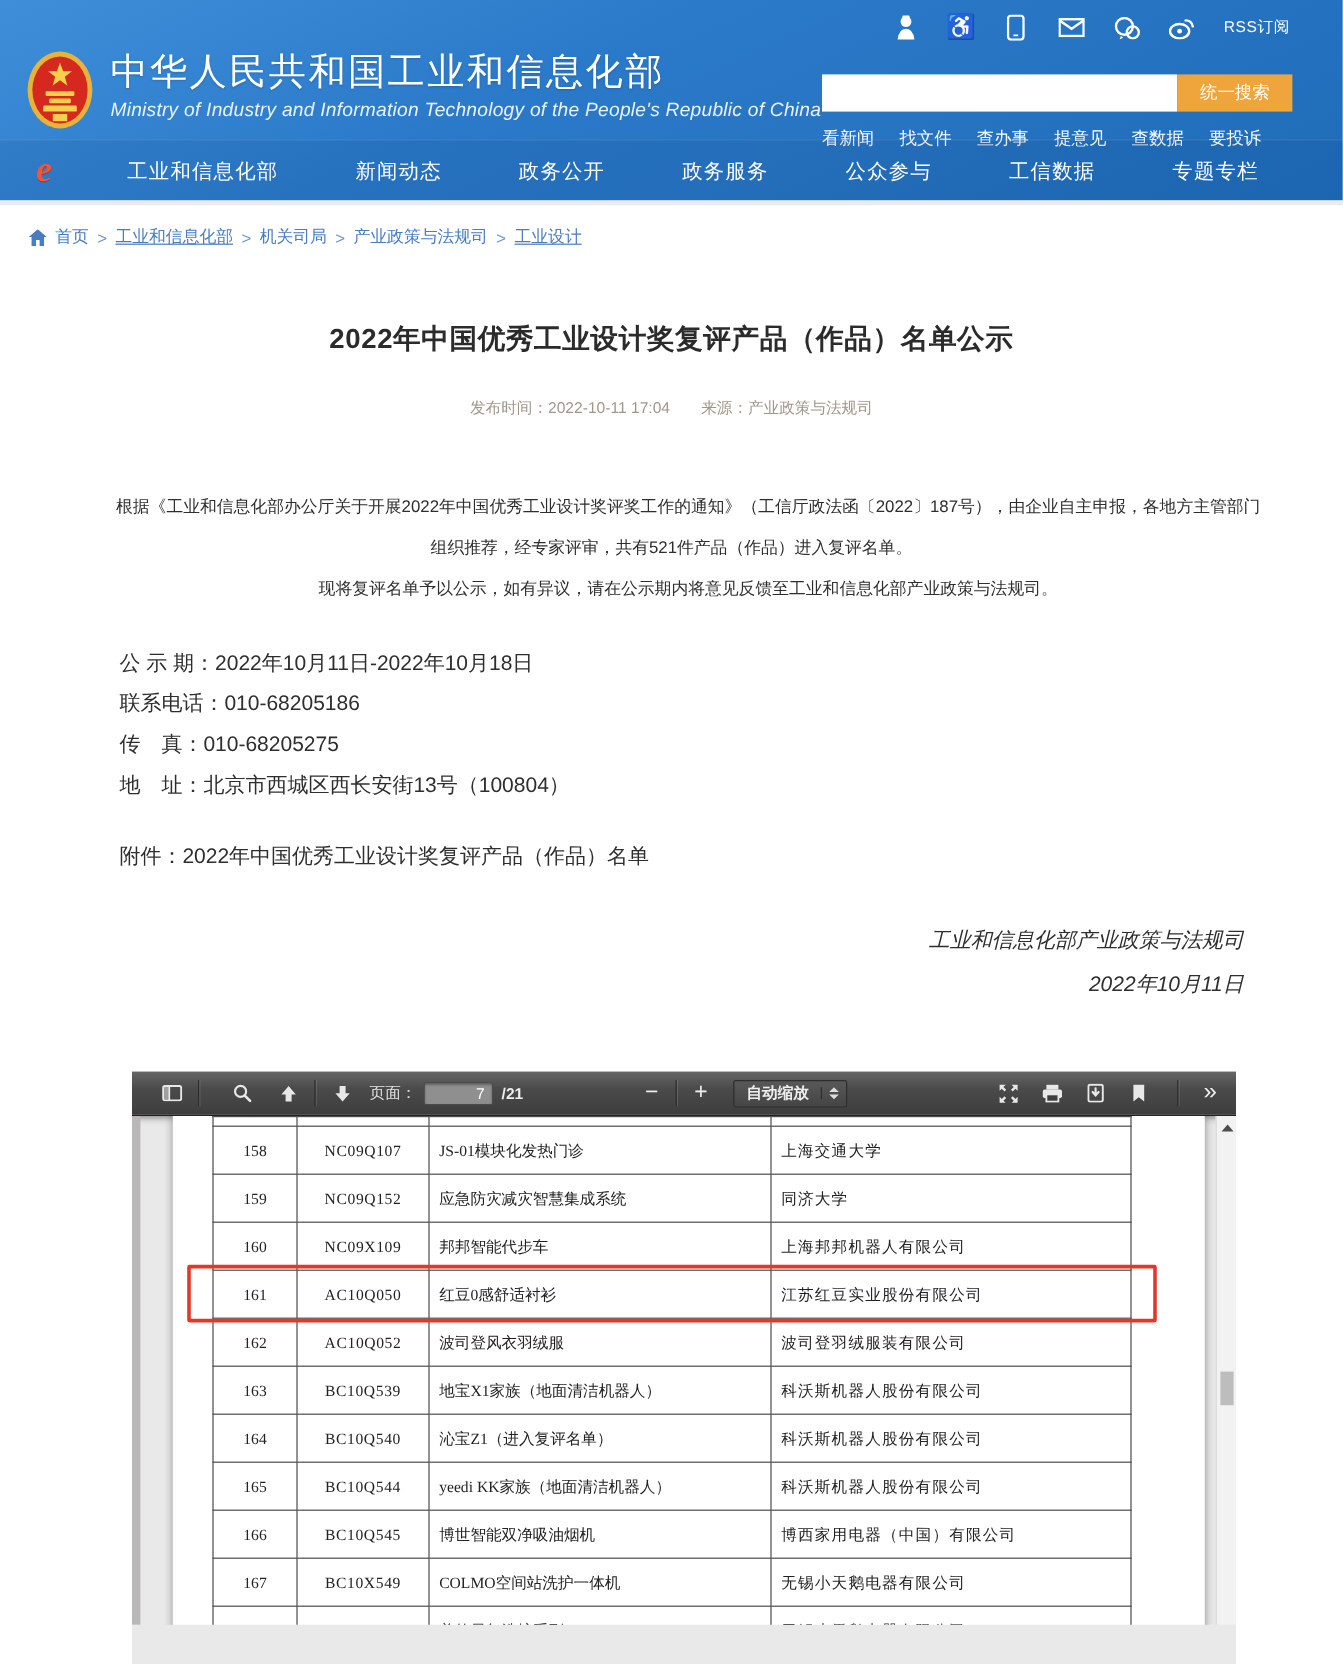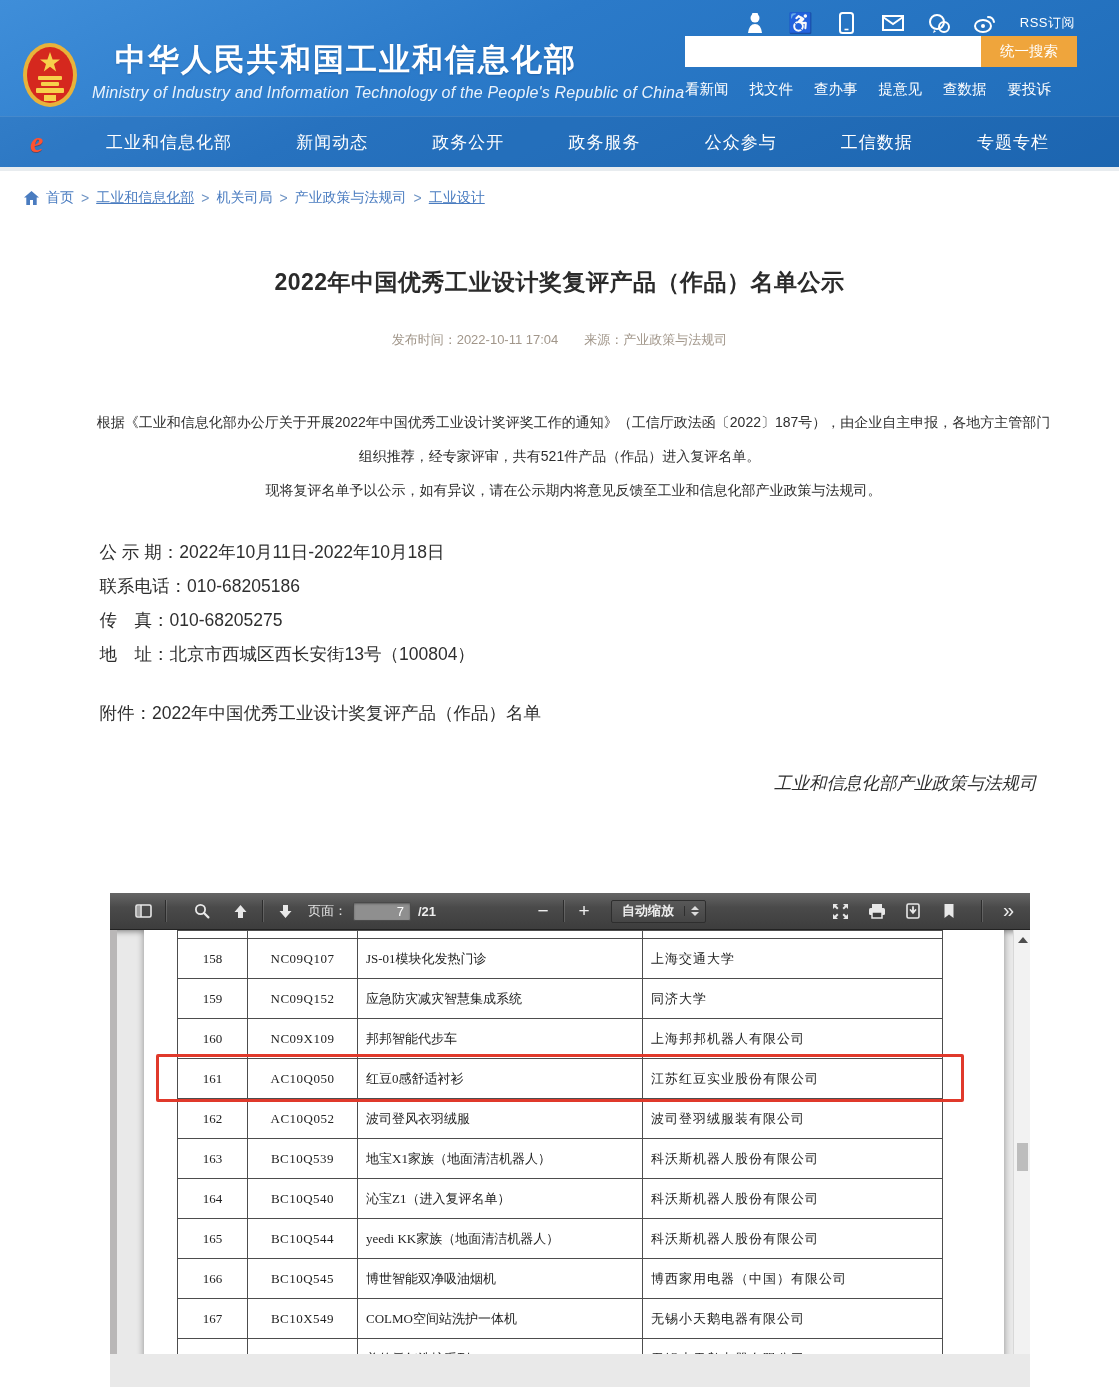--- a/index.html
+++ b/index.html
@@ -24,24 +24,24 @@
     display: flex; align-items: center; gap: 24px;
     color: #fff;
   }
   .top-icons .ic { width: 22px; height: 22px; display: flex; align-items: center; justify-content: center; cursor: pointer; }
   .top-icons svg { display:block; }
   .uni-ic { font-size: 20px; line-height: 22px; color: #fff; }
   .rss { font-size: 13px; color: #fff; cursor: pointer; letter-spacing: .5px; }
 
   .logo-group { position: absolute; left: 22px; top: 42px; display: flex; align-items: flex-start; }
   .emblem { width: 56px; height: 66px; margin-right: 14px; }
-  .site-name { font-size: 31px; font-weight: bold; color: #fff; letter-spacing: 2px; line-height: 1.15; text-shadow: 0 1px 2px rgba(0,40,90,.25); margin-left: 23px; }
+  .site-name { font-size: 31px; font-weight: normal; color: #fff; letter-spacing: 2px; line-height: 1.15; text-shadow: 0 1px 2px rgba(0,40,90,.25); }
   .site-name-en { font-size: 16px; color: #e9f2fc; margin-top: 6px; letter-spacing: .2px; font-style: italic; }
 
-  .search-group { position: absolute; right: 42px; top: 36px; width: 392px; }
+  .search-group { position: absolute; right: 42px; top: 62px; width: 392px; }
   .search-row { display: flex; height: 31px; }
   .search-input { flex: 1; border: none; outline: none; background: #fff; padding: 0 8px; font-size: 14px; }
   .search-btn { width: 96px; border: none; background: #efa53c; color: #fff; font-size: 14.5px; cursor: pointer; font-family: inherit; }
   .quick-links { display: flex; gap: 21px; margin-top: 13px; }
   .quick-links span { color: #fff; font-size: 14.5px; cursor: pointer; }
 
   .nav-bar {
     position: absolute; bottom: 0; left: 0; right: 0; height: 51px;
     display: flex; align-items: center;
     background: rgba(8,52,110,0.10);
@@ -228,20 +228,21 @@
     <div>公 示 期：2022年10月11日-2022年10月18日</div>
     <div>联系电话：010-68205186</div>
     <div>传　真：010-68205275</div>
     <div>地　址：北京市西城区西长安街13号（100804）</div>
   </div>
 
   <div class="attachment-line">附件：2022年中国优秀工业设计奖复评产品（作品）名单</div>
 
   <div class="signature">
     <div>工业和信息化部产业政策与法规司</div>
+    <div>2022年10月11日</div>
   </div>
 </div>
 
 <div class="pdf-frame">
 
   <div class="pdf-toolbar">
     <span class="tb-btn" style="margin-left:20px">
       <svg width="17" height="14" viewBox="0 0 17 14">
           <rect x="1" y="1" width="15" height="12" rx="1.5" fill="none" stroke="#e8e8e8" stroke-width="1.6"></rect>
           <line x1="6" y1="1" x2="6" y2="13" stroke="#e8e8e8" stroke-width="1.6"></line>

